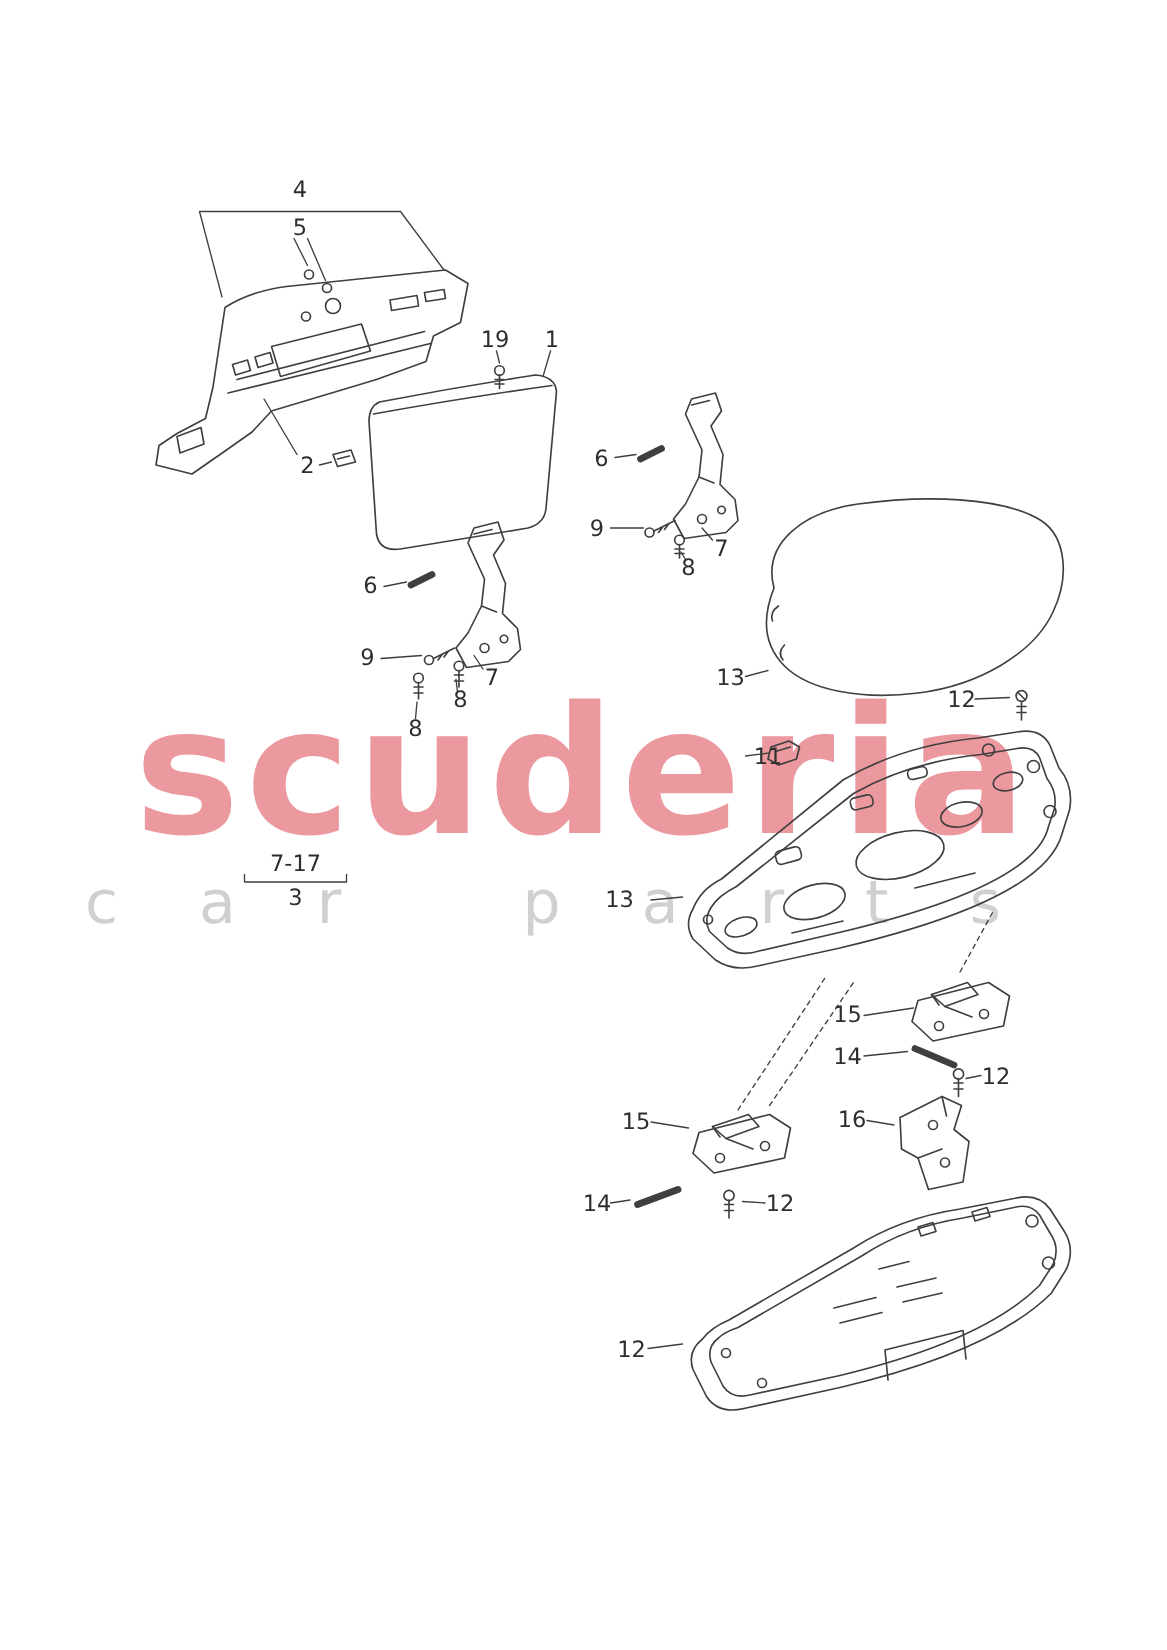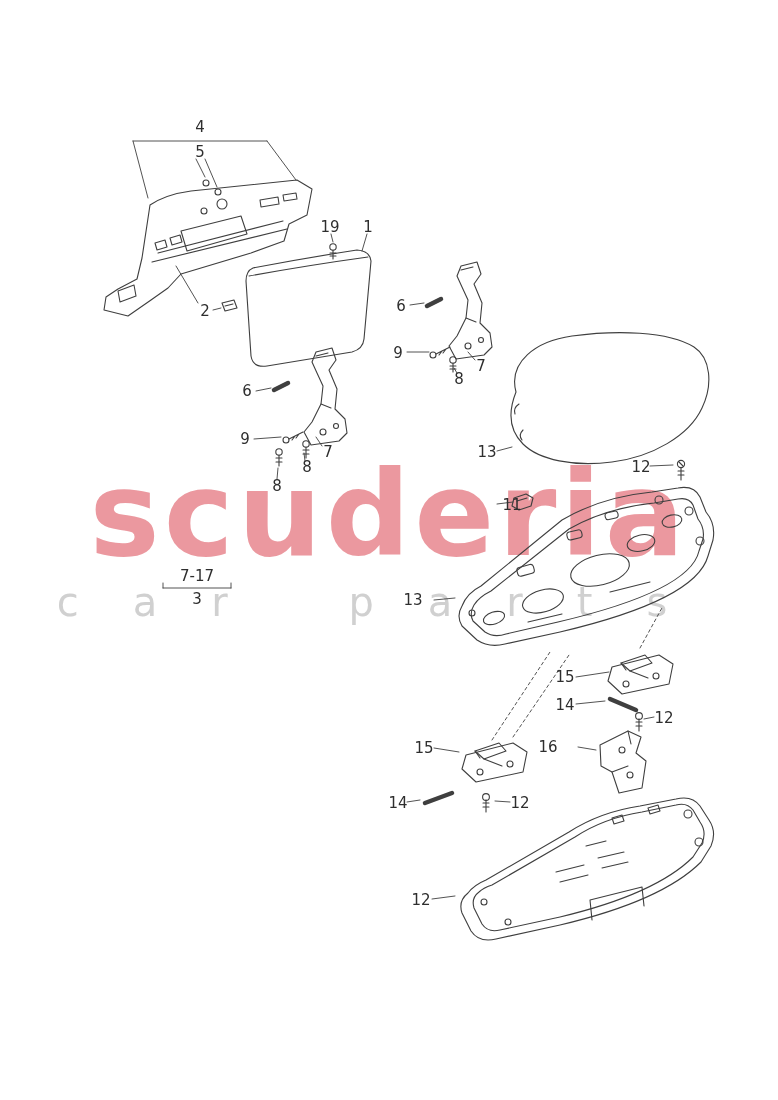--- a/index.html
+++ b/index.html
@@ -243,19 +243,19 @@
     <span class="callout" style="left:487px;top:452px">13</span>
     <span class="callout" style="left:641px;top:467px">12</span>
     <span class="callout" style="left:512px;top:505px">11</span>
     <span class="callout" style="left:413px;top:600px">13</span>
     <span class="callout" style="left:197px;top:576px">7-17</span>
     <span class="callout" style="left:197px;top:599px">3</span>
     <span class="callout" style="left:565px;top:677px">15</span>
     <span class="callout" style="left:565px;top:705px">14</span>
     <span class="callout" style="left:664px;top:718px">12</span>
     <span class="callout" style="left:424px;top:748px">15</span>
-    <span class="callout" style="left:548px;top:747px">16</span>
+    <span class="callout" style="left:568px;top:747px">16</span>
     <span class="callout" style="left:398px;top:803px">14</span>
     <span class="callout" style="left:520px;top:803px">12</span>
     <span class="callout" style="left:421px;top:900px">12</span>
   </div>
 
 </div>
 
 </body></html>

